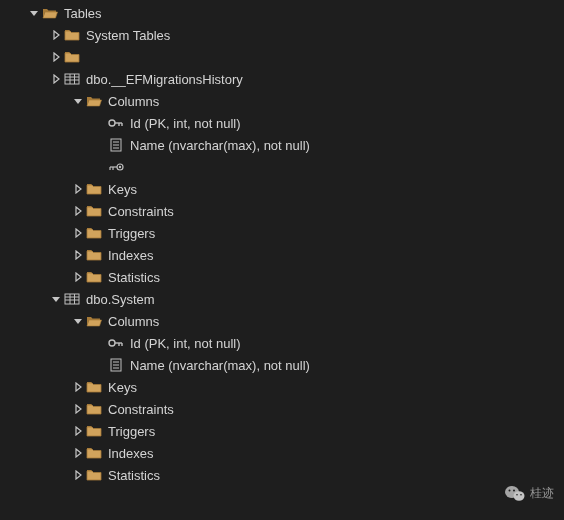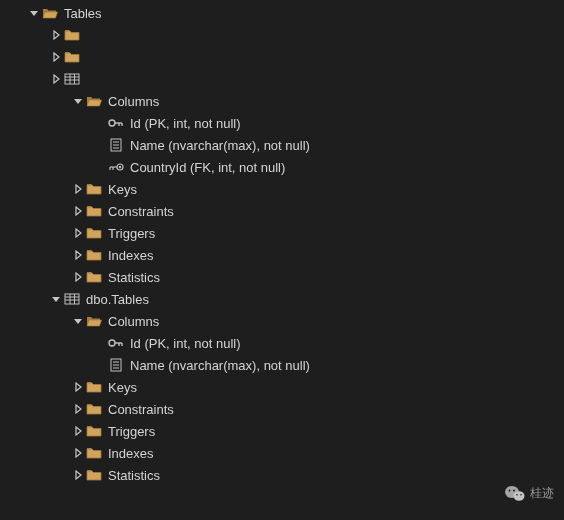--- a/index.html
+++ b/index.html
@@ -83,20 +83,21 @@
         <svg width="10" height="10" viewBox="0 0 10 10">
           <path d="M3 1 L8 5 L3 9 Z" fill="none" stroke="#c5c5c5" stroke-width="1.2"></path>
         </svg>
       </span>
       <span class="icon">
         <svg width="16" height="14" viewBox="0 0 16 14">
           <path d="M1 3 L6 3 L7.5 4.5 L15 4.5 L15 12 L1 12 Z" fill="#d1a35c" stroke="#a67a38" stroke-width="0.8"></path>
           <path d="M1 3 L1 2 L5 2 L6 3" fill="#a67a38"></path>
         </svg>
       </span>
+      <span class="label">System Tables</span>
     </div>
     <div class="row">
       <span class="ind" style="width: 48px;"></span>
       <span class="expander">
         <svg width="10" height="10" viewBox="0 0 10 10">
           <path d="M3 1 L8 5 L3 9 Z" fill="none" stroke="#c5c5c5" stroke-width="1.2"></path>
         </svg>
       </span>
       <span class="icon">
         <svg width="16" height="14" viewBox="0 0 16 14">
@@ -114,20 +115,21 @@
       </span>
       <span class="icon">
         <svg width="16" height="14" viewBox="0 0 16 14">
           <rect x="1" y="2" width="14" height="10" fill="none" stroke="#bfbfbf" stroke-width="1"></rect>
           <line x1="1" y1="5" x2="15" y2="5" stroke="#bfbfbf"></line>
           <line x1="1" y1="8" x2="15" y2="8" stroke="#bfbfbf"></line>
           <line x1="6" y1="2" x2="6" y2="12" stroke="#bfbfbf"></line>
           <line x1="10.5" y1="2" x2="10.5" y2="12" stroke="#bfbfbf"></line>
         </svg>
       </span>
+      <span class="label">dbo.__EFMigrationsHistory</span>
     </div>
     <div class="row">
       <span class="ind" style="width: 70px;"></span>
       <span class="expander">
         <svg width="10" height="10" viewBox="0 0 10 10">
           <path d="M1 3 L9 3 L5 8 Z" fill="#c5c5c5"></path>
         </svg>
       </span>
       <span class="icon">
         <svg width="16" height="14" viewBox="0 0 16 14">
@@ -168,21 +170,20 @@
       <span class="spacer"></span>
       <span class="icon">
         <svg width="16" height="12" viewBox="0 0 16 12">
           <circle cx="12" cy="6" r="3" fill="none" stroke="#bfbfbf" stroke-width="1.2"></circle>
           <circle cx="12" cy="6" r="1.2" fill="#bfbfbf"></circle>
           <line x1="2" y1="6" x2="9" y2="6" stroke="#bfbfbf" stroke-width="1.2"></line>
           <line x1="2" y1="6" x2="2" y2="9" stroke="#bfbfbf" stroke-width="1.2"></line>
           <line x1="5" y1="6" x2="5" y2="9" stroke="#bfbfbf" stroke-width="1.2"></line>
         </svg>
       </span>
-      <span class="label">CountryId (FK, int, not null)</span>
     </div>
     <div class="row">
       <span class="ind" style="width: 70px;"></span>
       <span class="expander">
         <svg width="10" height="10" viewBox="0 0 10 10">
           <path d="M3 1 L8 5 L3 9 Z" fill="none" stroke="#c5c5c5" stroke-width="1.2"></path>
         </svg>
       </span>
       <span class="icon">
         <svg width="16" height="14" viewBox="0 0 16 14">
@@ -261,21 +262,21 @@
       </span>
       <span class="icon">
         <svg width="16" height="14" viewBox="0 0 16 14">
           <rect x="1" y="2" width="14" height="10" fill="none" stroke="#bfbfbf" stroke-width="1"></rect>
           <line x1="1" y1="5" x2="15" y2="5" stroke="#bfbfbf"></line>
           <line x1="1" y1="8" x2="15" y2="8" stroke="#bfbfbf"></line>
           <line x1="6" y1="2" x2="6" y2="12" stroke="#bfbfbf"></line>
           <line x1="10.5" y1="2" x2="10.5" y2="12" stroke="#bfbfbf"></line>
         </svg>
       </span>
-      <span class="label">dbo.Tables</span>
+      <span class="label">dbo.System</span>
     </div>
     <div class="row">
       <span class="ind" style="width: 70px;"></span>
       <span class="expander">
         <svg width="10" height="10" viewBox="0 0 10 10">
           <path d="M1 3 L9 3 L5 8 Z" fill="#c5c5c5"></path>
         </svg>
       </span>
       <span class="icon">
         <svg width="16" height="14" viewBox="0 0 16 14">

